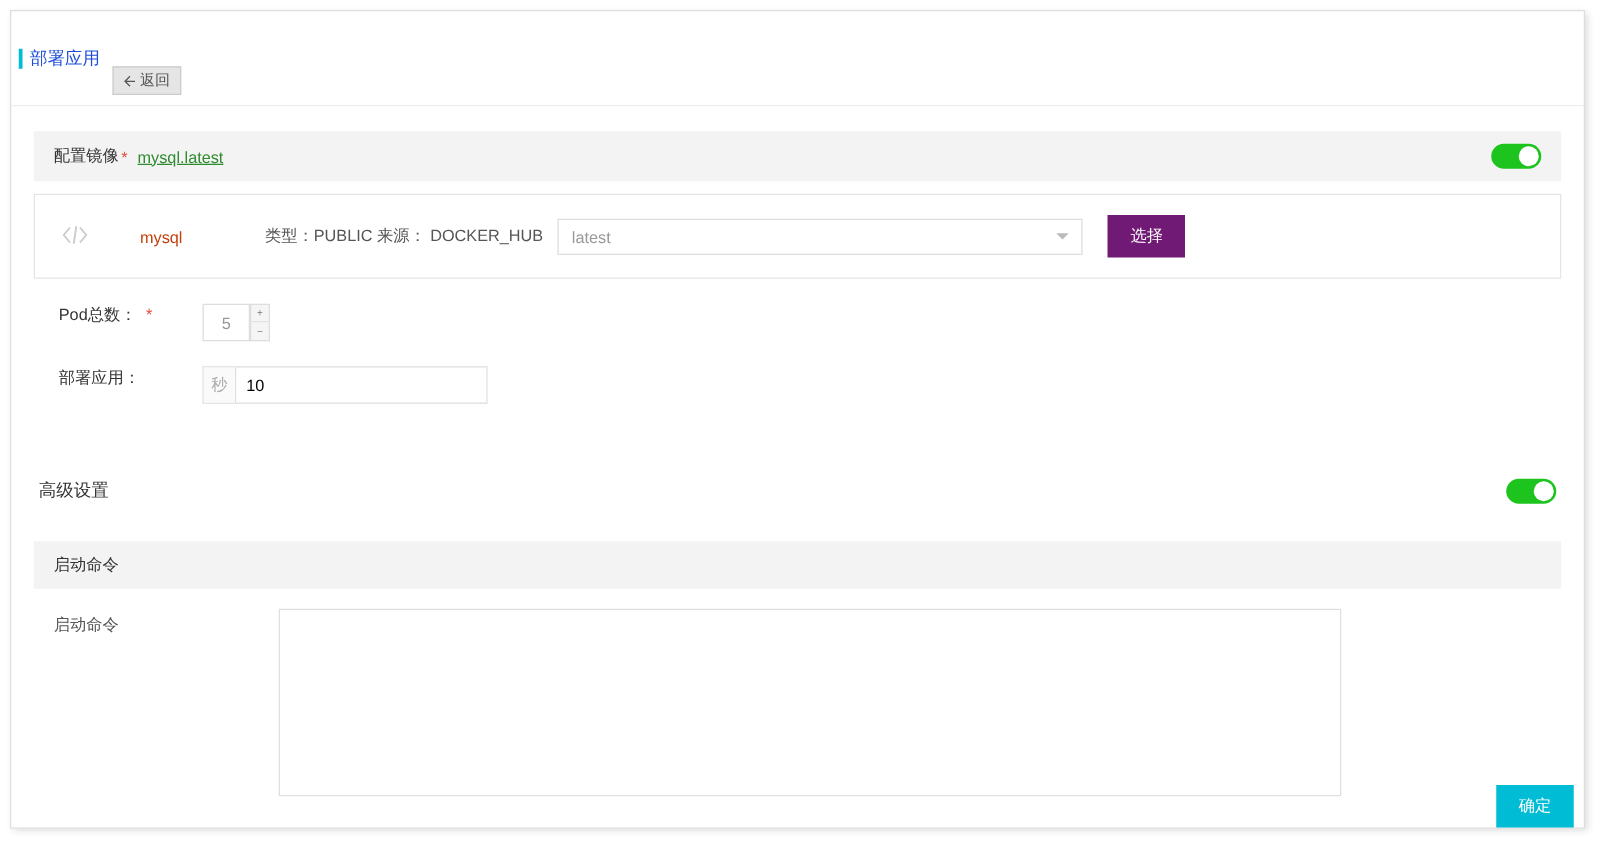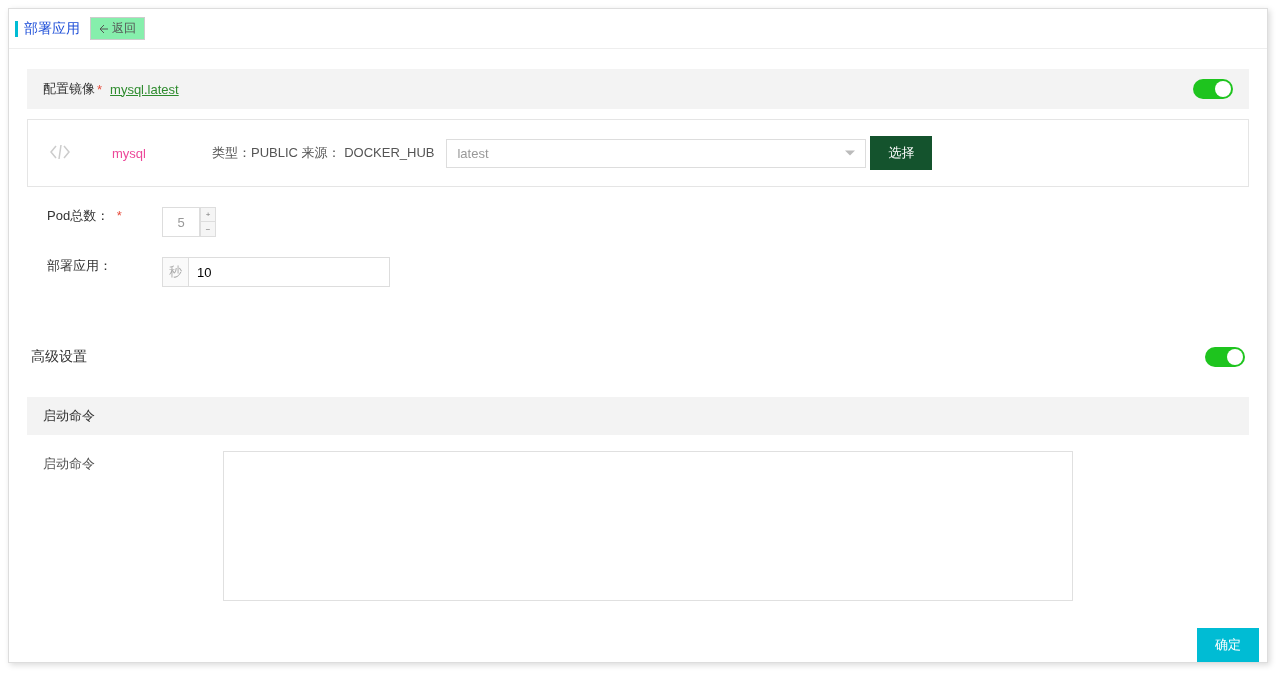--- a/index.html
+++ b/index.html
@@ -23,27 +23,28 @@
     }
     .header-bar {
       width: 3px;
       height: 16px;
       background: #00bcd4;
       margin-right: 6px;
     }
     .header-title { font-size: 14px; color: #1d4ed8; margin-right: 10px; }
     .back-btn {
       border: 1px solid #ccc;
-      background: #86efac;
+      background: #e5e5e5;
       padding: 2px 8px;
       font-size: 12px;
       color: #555;
       cursor: pointer;
       display: inline-flex;
       align-items: center;
+      margin-top: 36px;
     }
     .back-btn svg { margin-right: 3px; }
     
     .scroll-area {
       height: 570px;
       overflow-y: scroll;
       padding: 0 6px;
     }
     .scroll-area::-webkit-scrollbar { width: 14px; }
     .scroll-area::-webkit-scrollbar-track { background: #f5f5f5; }
@@ -84,45 +85,45 @@
     
     .image-box {
       border: 1px solid #e5e5e5;
       margin-top: 10px;
       padding: 16px 20px;
       display: flex;
       align-items: center;
       background: #fff;
     }
     .code-icon { color: #bbb; margin-right: 40px; }
-    .image-label { color: #ec4899; font-size: 13px; width: 100px; }
+    .image-label { color: #c2410c; font-size: 13px; width: 100px; }
     .type-source { color: #555; font-size: 13px; margin-right: 12px; }
     .tag-select {
       flex: 1;
       position: relative;
       border: 1px solid #ddd;
       padding: 6px 28px 6px 10px;
       color: #999;
       font-size: 13px;
       cursor: pointer;
       max-width: 420px;
-      margin-right: 4px;
+      margin-right: 20px;
     }
     .tag-select::after {
       content: "";
       position: absolute;
       right: 10px;
       top: 50%;
       transform: translateY(-50%);
       border-left: 5px solid transparent;
       border-right: 5px solid transparent;
       border-top: 5px solid #bbb;
     }
     .select-btn {
-      background: #14532d;
+      background: #701a75;
       color: #fff;
       border: none;
       padding: 8px 18px;
       font-size: 13px;
       cursor: pointer;
     }
     
     .form-row {
       display: flex;
       align-items: flex-start;

